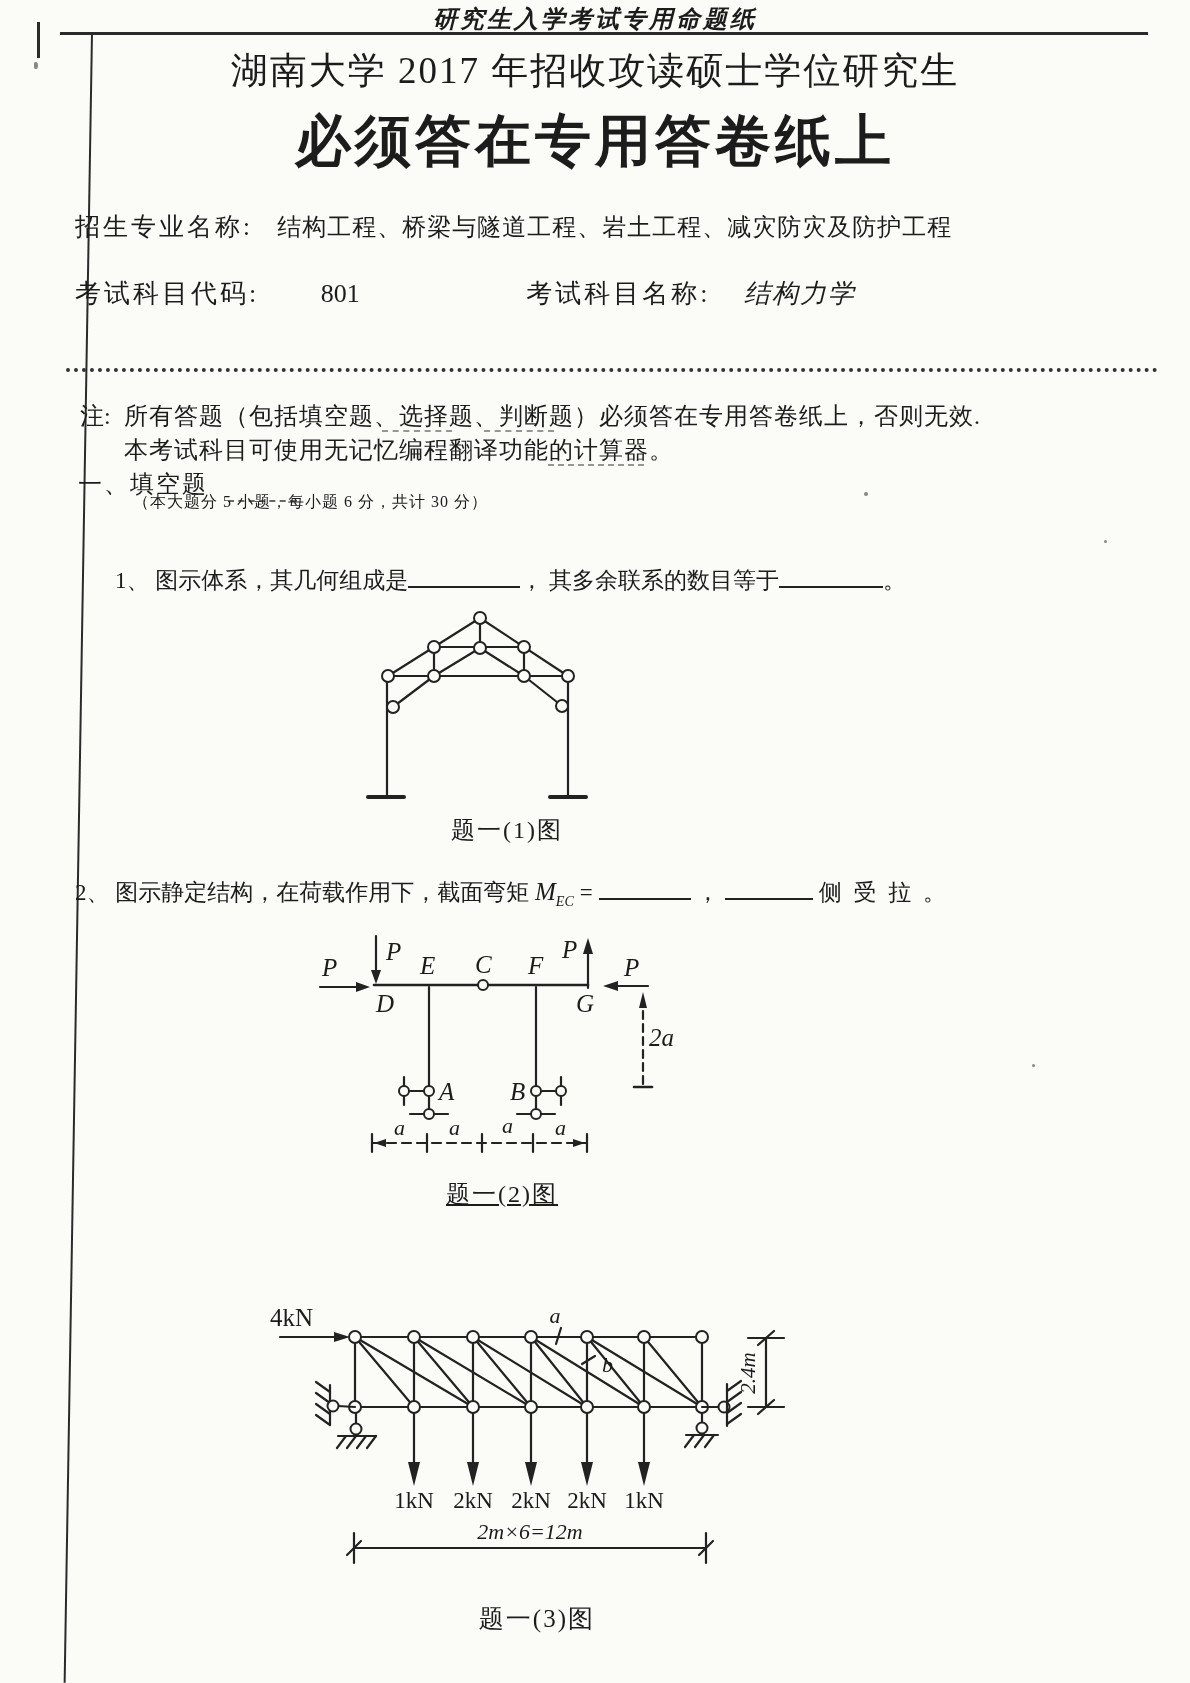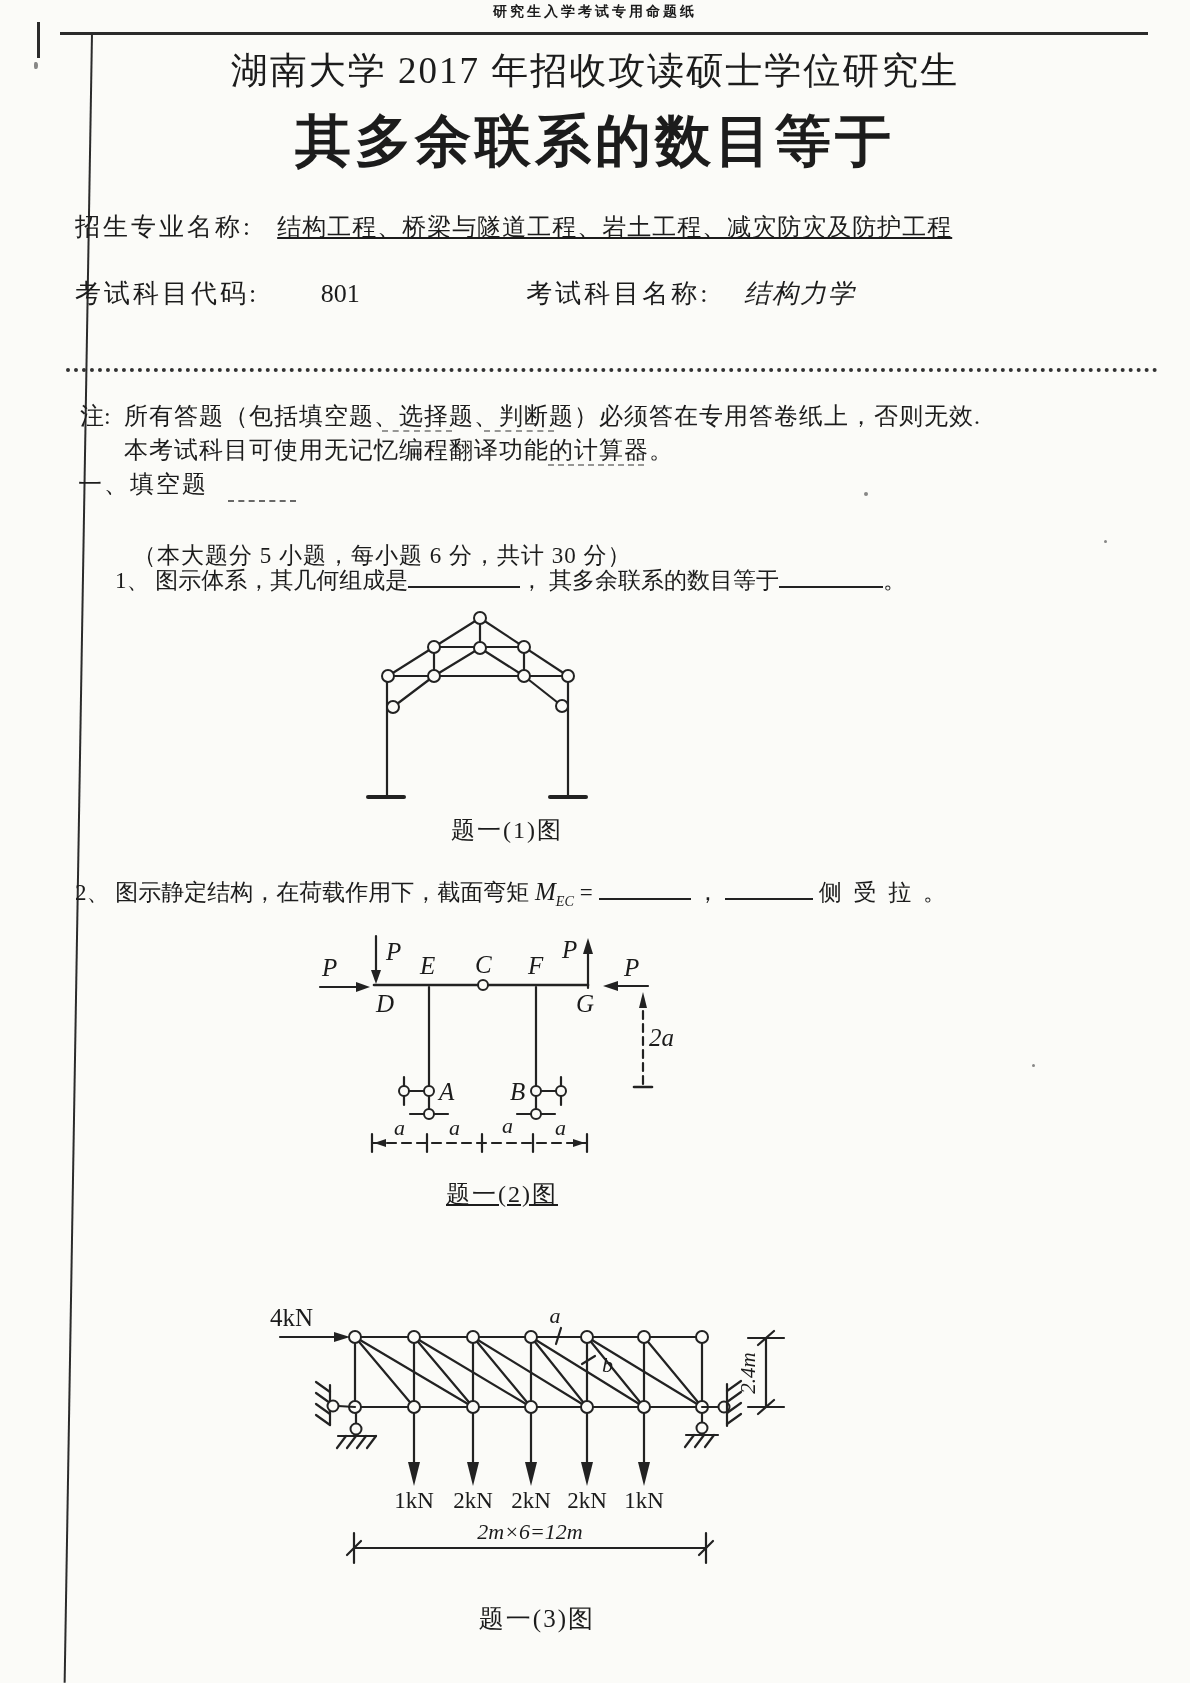--- a/index.html
+++ b/index.html
@@ -29,49 +29,49 @@
 <div class="page">
 
   <div class="abs rule" style="left:60px; top:32px; width:1088px; height:3px;"></div>
   <div class="abs rule" style="left:91px; top:33px; width:2px; height:1650px; transform:rotate(0.95deg); transform-origin:top left;"></div>
   <div class="abs rule" style="left:37px; top:22px; width:3px; height:36px;"></div>
   <div class="speck" style="left:34px; top:62px; width:4px; height:7px; border-radius:40% 60% 60% 40%;"></div>
   <div class="speck" style="left:864px; top:492px; width:4px; height:4px;"></div>
   <div class="speck" style="left:1104px; top:540px; width:3px; height:3px;"></div>
   <div class="speck" style="left:1032px; top:1064px; width:3px; height:3px;"></div>
 
-  <div class="abs center" style="top:3px; font-size:14px; font-weight:bold; letter-spacing:3px;">研究生入学考试专用命题纸</div>
+  <div class="abs center" style="top:3px; font-size:24px; font-weight:bold; letter-spacing:3px;font-style:italic;">研究生入学考试专用命题纸</div>
 
   <div class="abs center" style="top:46px; font-size:37px; letter-spacing:2px;">湖南大学 2017 年招收攻读硕士学位研究生</div>
-  <div class="abs center" style="top:104px; font-size:56px; font-weight:bold; letter-spacing:4px;">其多余联系的数目等于</div>
+  <div class="abs center" style="top:104px; font-size:56px; font-weight:bold; letter-spacing:4px;">必须答在专用答卷纸上</div>
 
   <div class="abs" style="left:75px; top:210px; font-size:25px; white-space:nowrap;">
     <span style="letter-spacing:3px;">招生专业名称:</span>
-    <span style="margin-left:18px; font-size:24px; letter-spacing:1px;text-decoration:underline;">结构工程、桥梁与隧道工程、岩土工程、减灾防灾及防护工程</span>
+    <span style="margin-left:18px; font-size:24px; letter-spacing:1px;">结构工程、桥梁与隧道工程、岩土工程、减灾防灾及防护工程</span>
   </div>
 
   <div class="abs" style="left:75px; top:276px; font-size:26px; white-space:nowrap;">
     <span style="letter-spacing:3px;">考试科目代码:</span>
     <span style="margin-left:55px;">801</span>
     <span style="margin-left:160px; letter-spacing:3px;">考试科目名称:</span>
     <span style="margin-left:27px; letter-spacing:2px;font-style:italic;">结构力学</span>
   </div>
 
   <div class="abs" style="left:66px; top:352px; width:1092px; height:16px; border-bottom:4px dotted #333;"></div>
 
   <div class="abs" style="left:80px; top:400px; font-size:24px;">注:</div>
   <div class="abs" style="left:124px; top:400px; font-size:24px; letter-spacing:1px; white-space:nowrap;">所有答题（包括填空题、选择题、判断题）必须答在专用答卷纸上，否则无效.</div>
   <div class="abs" style="left:124px; top:434px; font-size:24px; letter-spacing:1px; white-space:nowrap;">本考试科目可使用无记忆编程翻译功能的计算器。</div>
   <div class="dashmark" style="left:382px; top:430px; width:70px;"></div>
   <div class="dashmark" style="left:484px; top:430px; width:70px;"></div>
   <div class="dashmark" style="left:548px; top:464px; width:96px;"></div>
 
   <div class="abs" style="left:78px; top:468px; font-size:24px; letter-spacing:2px;">一、填空题</div>
   <div class="dashmark" style="left:228px; top:500px; width:68px; opacity:.8;"></div>
-  <div class="abs" style="left:133px; top:540px; font-size:23px; letter-spacing:1px;">（本大题分 5 小题，每小题 6 分，共计 30 分）</div>
+  <div class="abs" style="left:133px; top:492px; font-size:16px; letter-spacing:1px;">（本大题分 5 小题，每小题 6 分，共计 30 分）</div>
 
   <div class="abs" style="left:75px; top:562px; font-size:23px; white-space:nowrap;margin-left:40px;">
     <span>1、</span>
     <span>图示体系，其几何组成是</span><span class="blank" style="width:112px;"></span><span>，  其多余联系的数目等于</span><span class="blank" style="width:104px;"></span><span>。</span>
   </div>
 
   <svg class="abs" style="left:325px; top:598px;" width="310" height="212" viewBox="0 0 310 212">
     <g>
       <line x1="155" y1="20" x2="63" y2="78"></line>
       <line x1="155" y1="20" x2="243" y2="78"></line>

